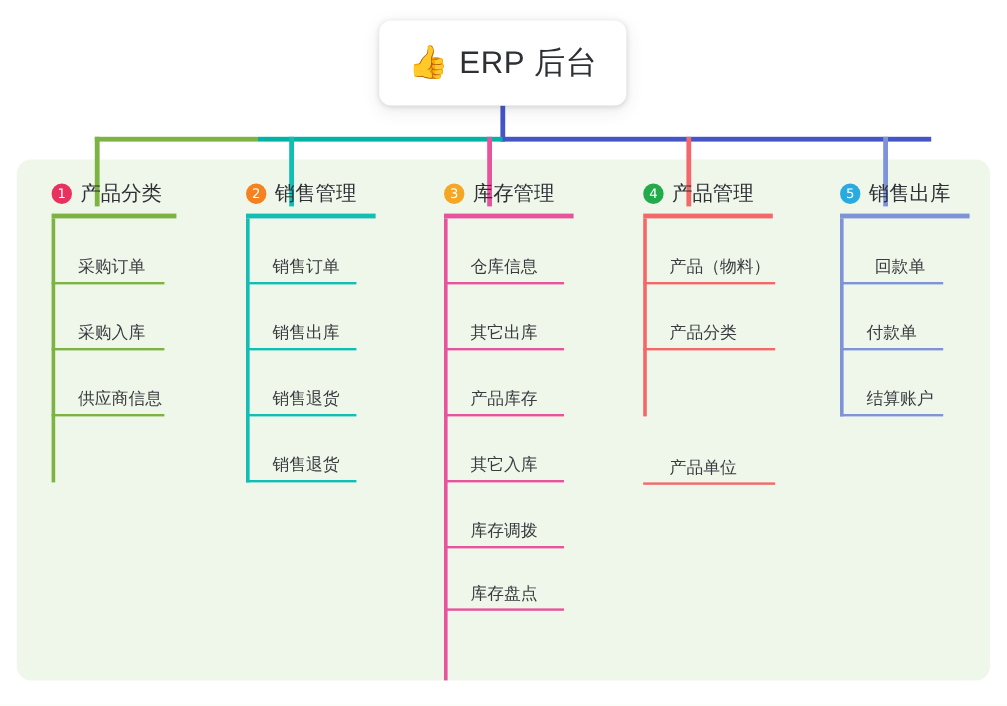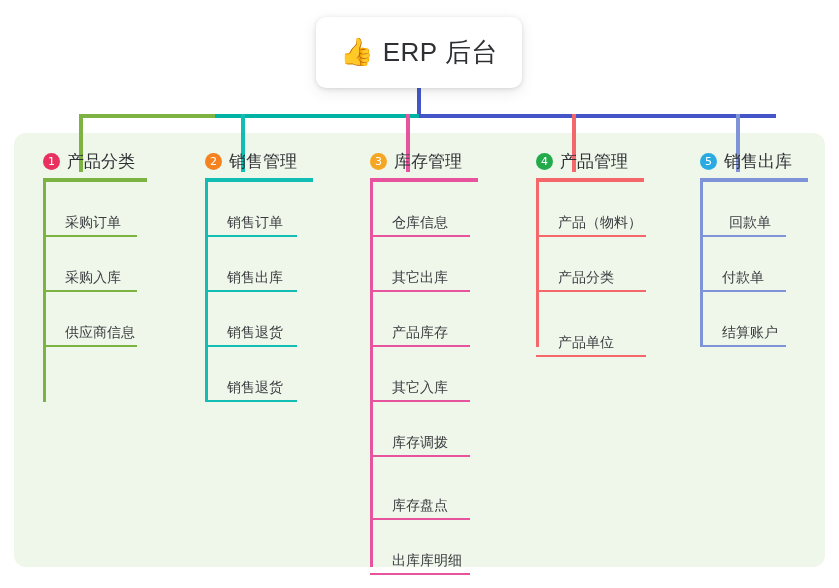--- a/index.html
+++ b/index.html
@@ -239,47 +239,43 @@
             <div class="leaf-underline" style="width: 100px; background: rgb(232, 83, 158);"></div>
           </div>
           <div class="leaf" style="height: 55px;">
             <span class="leaf-label">其它入库</span>
             <div class="leaf-underline" style="width: 100px; background: rgb(232, 83, 158);"></div>
           </div>
           <div class="leaf" style="height: 55px;">
             <span class="leaf-label">库存调拨</span>
             <div class="leaf-underline" style="width: 100px; background: rgb(232, 83, 158);"></div>
           </div>
-          <div class="leaf" style="height: 63px;">
+          <div class="leaf" style="height: 52px;">
             <span class="leaf-label">库存盘点</span>
-            <div class="leaf-underline" style="width: 100px; background: rgb(232, 83, 158);"></div>
-          </div>
-          <div class="leaf" style="height: 55px;">
-            <span class="leaf-label">出库库明细</span>
             <div class="leaf-underline" style="width: 100px; background: rgb(232, 83, 158);"></div>
           </div>
         </div>
       </div>
       <div class="column" style="left: 536px; top: 148px;">
         <div class="col-header">
           <span class="badge" style="background: rgb(34, 170, 75);">4</span>
           <span class="col-title">产品管理</span>
         </div>
         <div class="col-underline" style="width: 108px; background: rgb(244, 104, 108);"></div>
         <div class="leaf-stack" style="height: 165px;">
           <div class="leaf-spine" style="height: 165px; background: rgb(244, 104, 108);"></div>
           <div class="leaf" style="height: 55px;">
             <span class="leaf-label">产品（物料）</span>
             <div class="leaf-underline" style="width: 110px; background: rgb(244, 104, 108);"></div>
           </div>
           <div class="leaf" style="height: 55px;">
             <span class="leaf-label">产品分类</span>
             <div class="leaf-underline" style="width: 110px; background: rgb(244, 104, 108);"></div>
           </div>
-          <div class="leaf" style="height: 65px;">
+          <div class="leaf" style="height: 65px; margin-top: 47px;">
             <span class="leaf-label">产品单位</span>
             <div class="leaf-underline" style="width: 110px; background: rgb(244, 104, 108);"></div>
           </div>
         </div>
       </div>
       <div class="column" style="left: 700px; top: 148px;">
         <div class="col-header">
           <span class="badge" style="background: rgb(41, 171, 226);">5</span>
           <span class="col-title">销售出库</span>
         </div>

